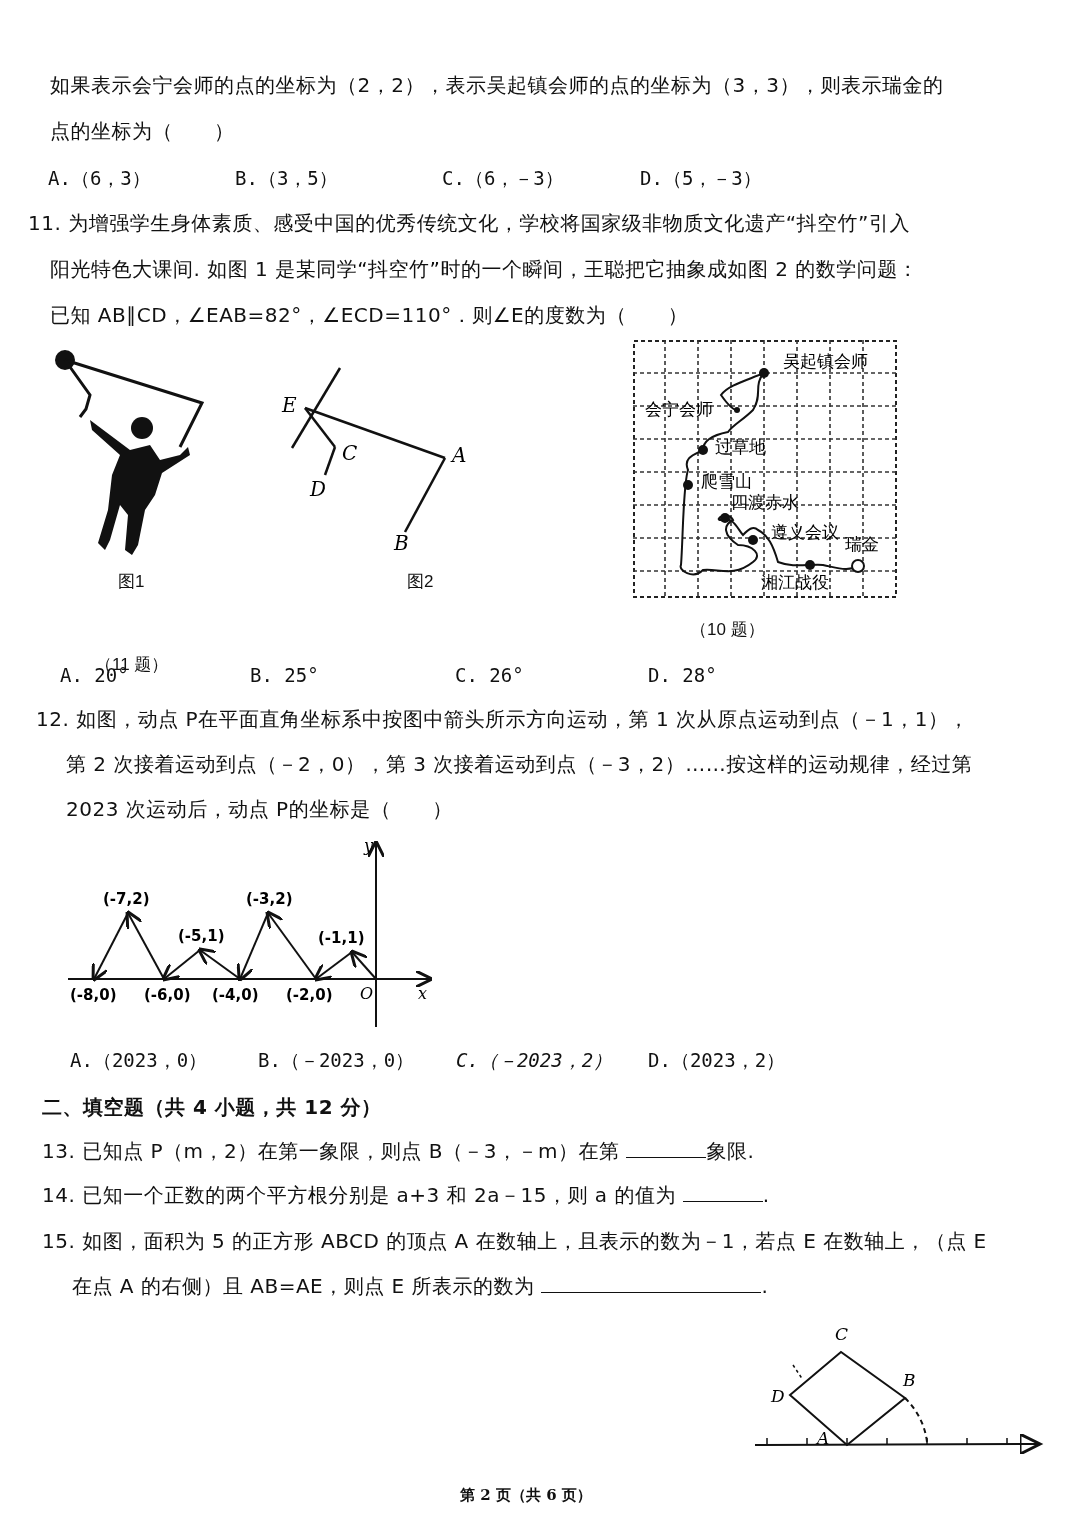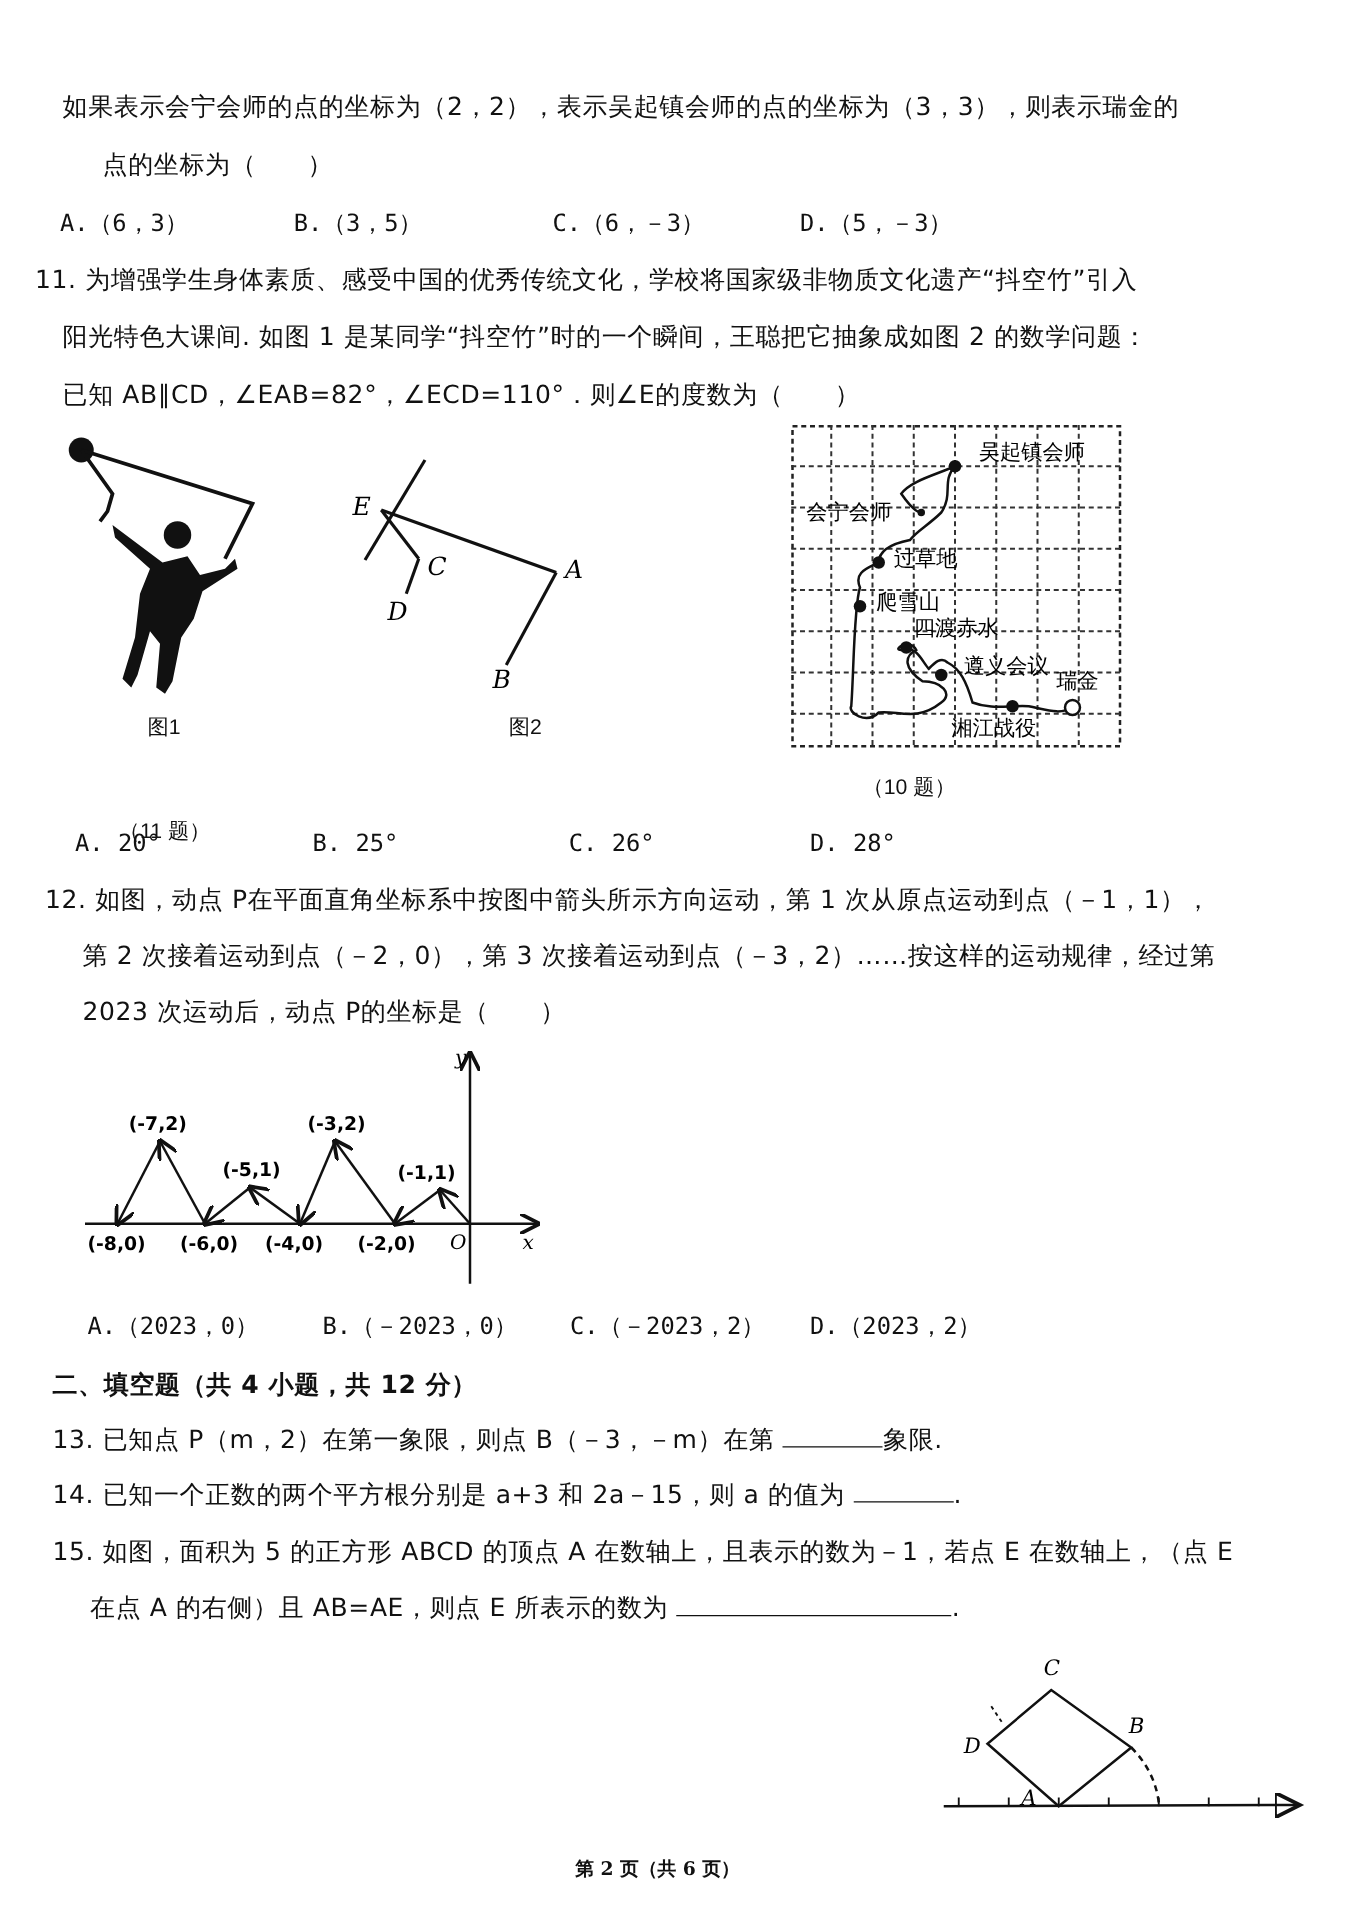--- a/index.html
+++ b/index.html
@@ -10,21 +10,21 @@
   .cap { position:absolute; font-size:17px; font-family:Liberation Sans, sans-serif; white-space:nowrap; }
   .blank { display:inline-block; border-bottom:1.5px solid #111; height:1px; vertical-align:baseline; }
   svg { position:absolute; overflow:visible; }
   .lbl { font-family:"DejaVu Serif", serif; font-style:italic; }
   .footer { position:absolute; left:0; width:1052px; top:1486px; text-align:center; font-size:15px; font-weight:bold; font-family:"DejaVu Serif", serif; }
 </style>
 </head>
 <body>
 
 <div class="t" style="left:50px;top:72px;">如果表示会宁会师的点的坐标为（2，2），表示吴起镇会师的点的坐标为（3，3），则表示瑞金的</div>
-<div class="t" style="left:50px;top:118px;margin-left:32px;">点的坐标为（　　）</div>
+<div class="t" style="left:50px;top:118px;">点的坐标为（　　）</div>
 <div class="opt" style="left:48px;top:166px;">A.（6，3）</div>
 <div class="opt" style="left:235px;top:166px;">B.（3，5）</div>
 <div class="opt" style="left:442px;top:166px;text-align:center;">C.（6，－3）</div>
 <div class="opt" style="left:640px;top:166px;">D.（5，－3）</div>
 
 <div class="t" style="left:28px;top:210px;">11. 为增强学生身体素质、感受中国的优秀传统文化，学校将国家级非物质文化遗产“抖空竹”引入</div>
 <div class="t" style="left:50px;top:256px;">阳光特色大课间. 如图 1 是某同学“抖空竹”时的一个瞬间，王聪把它抽象成如图 2 的数学问题：</div>
 <div class="t" style="left:50px;top:302px;">已知 AB∥CD，∠EAB=82°，∠ECD=110°．则∠E的度数为（　　）</div>
 
 <svg style="left:50px;top:345px;" width="170" height="220" viewBox="0 0 170 220">
@@ -124,21 +124,21 @@
   <text x="84" y="165" font-size="15" font-weight="bold">(-6,0)</text>
   <text x="152" y="165" font-size="15" font-weight="bold">(-4,0)</text>
   <text x="226" y="165" font-size="15" font-weight="bold">(-2,0)</text>
   <text class="lbl" x="300" y="164" font-size="16">O</text>
   <text class="lbl" x="358" y="164" font-size="16">x</text>
   <text class="lbl" x="304" y="16" font-size="16">y</text>
 </svg>
 
 <div class="opt" style="left:70px;top:1048px;">A.（2023，0）</div>
 <div class="opt" style="left:258px;top:1048px;">B.（－2023，0）</div>
-<div class="opt" style="left:456px;top:1048px;">C.（－2023，2）</div>
+<div class="opt" style="left:456px;top:1048px;font-style:italic;">C.（－2023，2）</div>
 <div class="opt" style="left:648px;top:1048px;">D.（2023，2）</div>
 
 <div class="t bold" style="left:42px;top:1094px;">二、填空题（共 4 小题，共 12 分）</div>
 
 <div class="t" style="left:42px;top:1138px;">
   <span>13. 已知点 P（m，2）在第一象限，则点 B（－3，－m）在第</span>
   <span class="blank" style="width:80px;"></span><span>象限.</span>
 </div>
 
 <div class="t" style="left:42px;top:1182px;">

